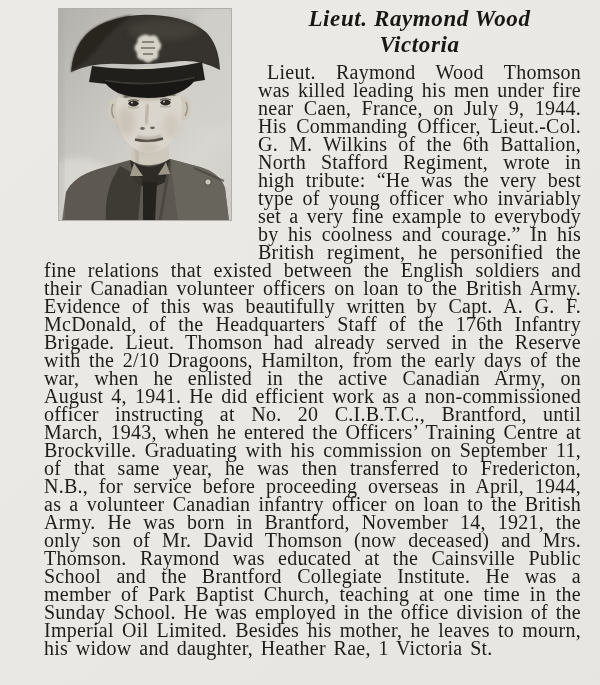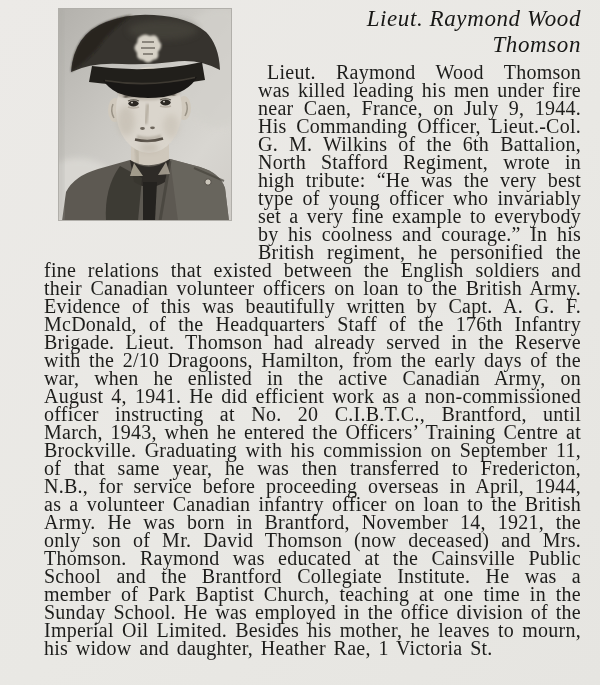--- a/index.html
+++ b/index.html
@@ -18,25 +18,25 @@
   }
   .photo{
     float:left;
     width:174px;height:213px;
     margin:2px 26px 32px 14px;
     padding:0;
   }
   .photo svg{display:block;}
   .title{
     margin:0 0 5px 0;
-    font-weight:normal;
+    font-weight:bold;
     font-style:italic;
     font-size:23px;
     line-height:26px;
-    text-align:right;
+    text-align:center;
     letter-spacing:0.6px;
     color:#181816;
   }
   .title span{display:block;}
   .body-text{
     margin:0;
     font-size:20px;
     line-height:18px;
     text-align:justify;
     text-indent:9px;
@@ -123,18 +123,18 @@
       <path d="M80,30 Q86,24 92,28 Q99,25 101,33 Q106,38 100,44 Q102,51 95,52 Q90,57 85,52 Q78,52 79,45 Q74,39 79,35 Z" fill="#d6d1c6" filter="url(#fs)"></path>
       <path d="M84,34 L96,34 M83,40 L97,40 M85,46 L95,46" stroke="#5b564e" stroke-width="1.6" opacity="0.8"></path>
 
       <rect x="0" y="0" width="5" height="213" fill="#a9a7a2" opacity="0.5" filter="url(#fb)"></rect>
       <rect x="0.5" y="0.5" width="173" height="212" fill="none" stroke="#b1afaa" stroke-width="1"></rect>
     </svg>
   </figure>
 
   <h1 class="title">
     <span>Lieut. Raymond Wood</span>
-    <span>Thomson</span>
+    <span>Victoria</span>
   </h1>
 
   <p class="body-text">Lieut. Raymond Wood Thomson was killed leading his men under fire near Caen, France, on July 9, 1944. His Commanding Officer, Lieut.-Col. G. M. Wilkins of the 6th Battalion, North Stafford Regiment, wrote in high tribute: “He was the very best type of young officer who invariably set a very fine example to everybody by his coolness and courage.” In his British regiment, he personified the fine relations that existed between the English soldiers and their Canadian volunteer officers on loan to the British Army. Evidence of this was beautifully written by Capt. A. G. F. McDonald, of the Headquarters Staff of the 176th Infantry Brigade. Lieut. Thomson had already served in the Reserve with the 2/10 Dragoons, Hamilton, from the early days of the war, when he enlisted in the active Canadian Army, on August 4, 1941. He did efficient work as a non-commissioned officer instructing at No. 20 C.I.B.T.C., Brantford, until March, 1943, when he entered the Officers’ Training Centre at Brockville. Graduating with his commission on September 11, of that same year, he was then transferred to Fredericton, N.B., for service before proceeding overseas in April, 1944, as a volunteer Canadian infantry officer on loan to the British Army. He was born in Brantford, November 14, 1921, the only son of Mr. David Thomson (now deceased) and Mrs. Thomson. Raymond was educated at the Cainsville Public School and the Brantford Collegiate Institute. He was a member of Park Baptist Church, teaching at one time in the Sunday School. He was employed in the office division of the Imperial Oil Limited. Besides his mother, he leaves to mourn, his widow and daughter, Heather Rae, 1 Victoria St.</p>
 
 </div>
 
 </body></html>

